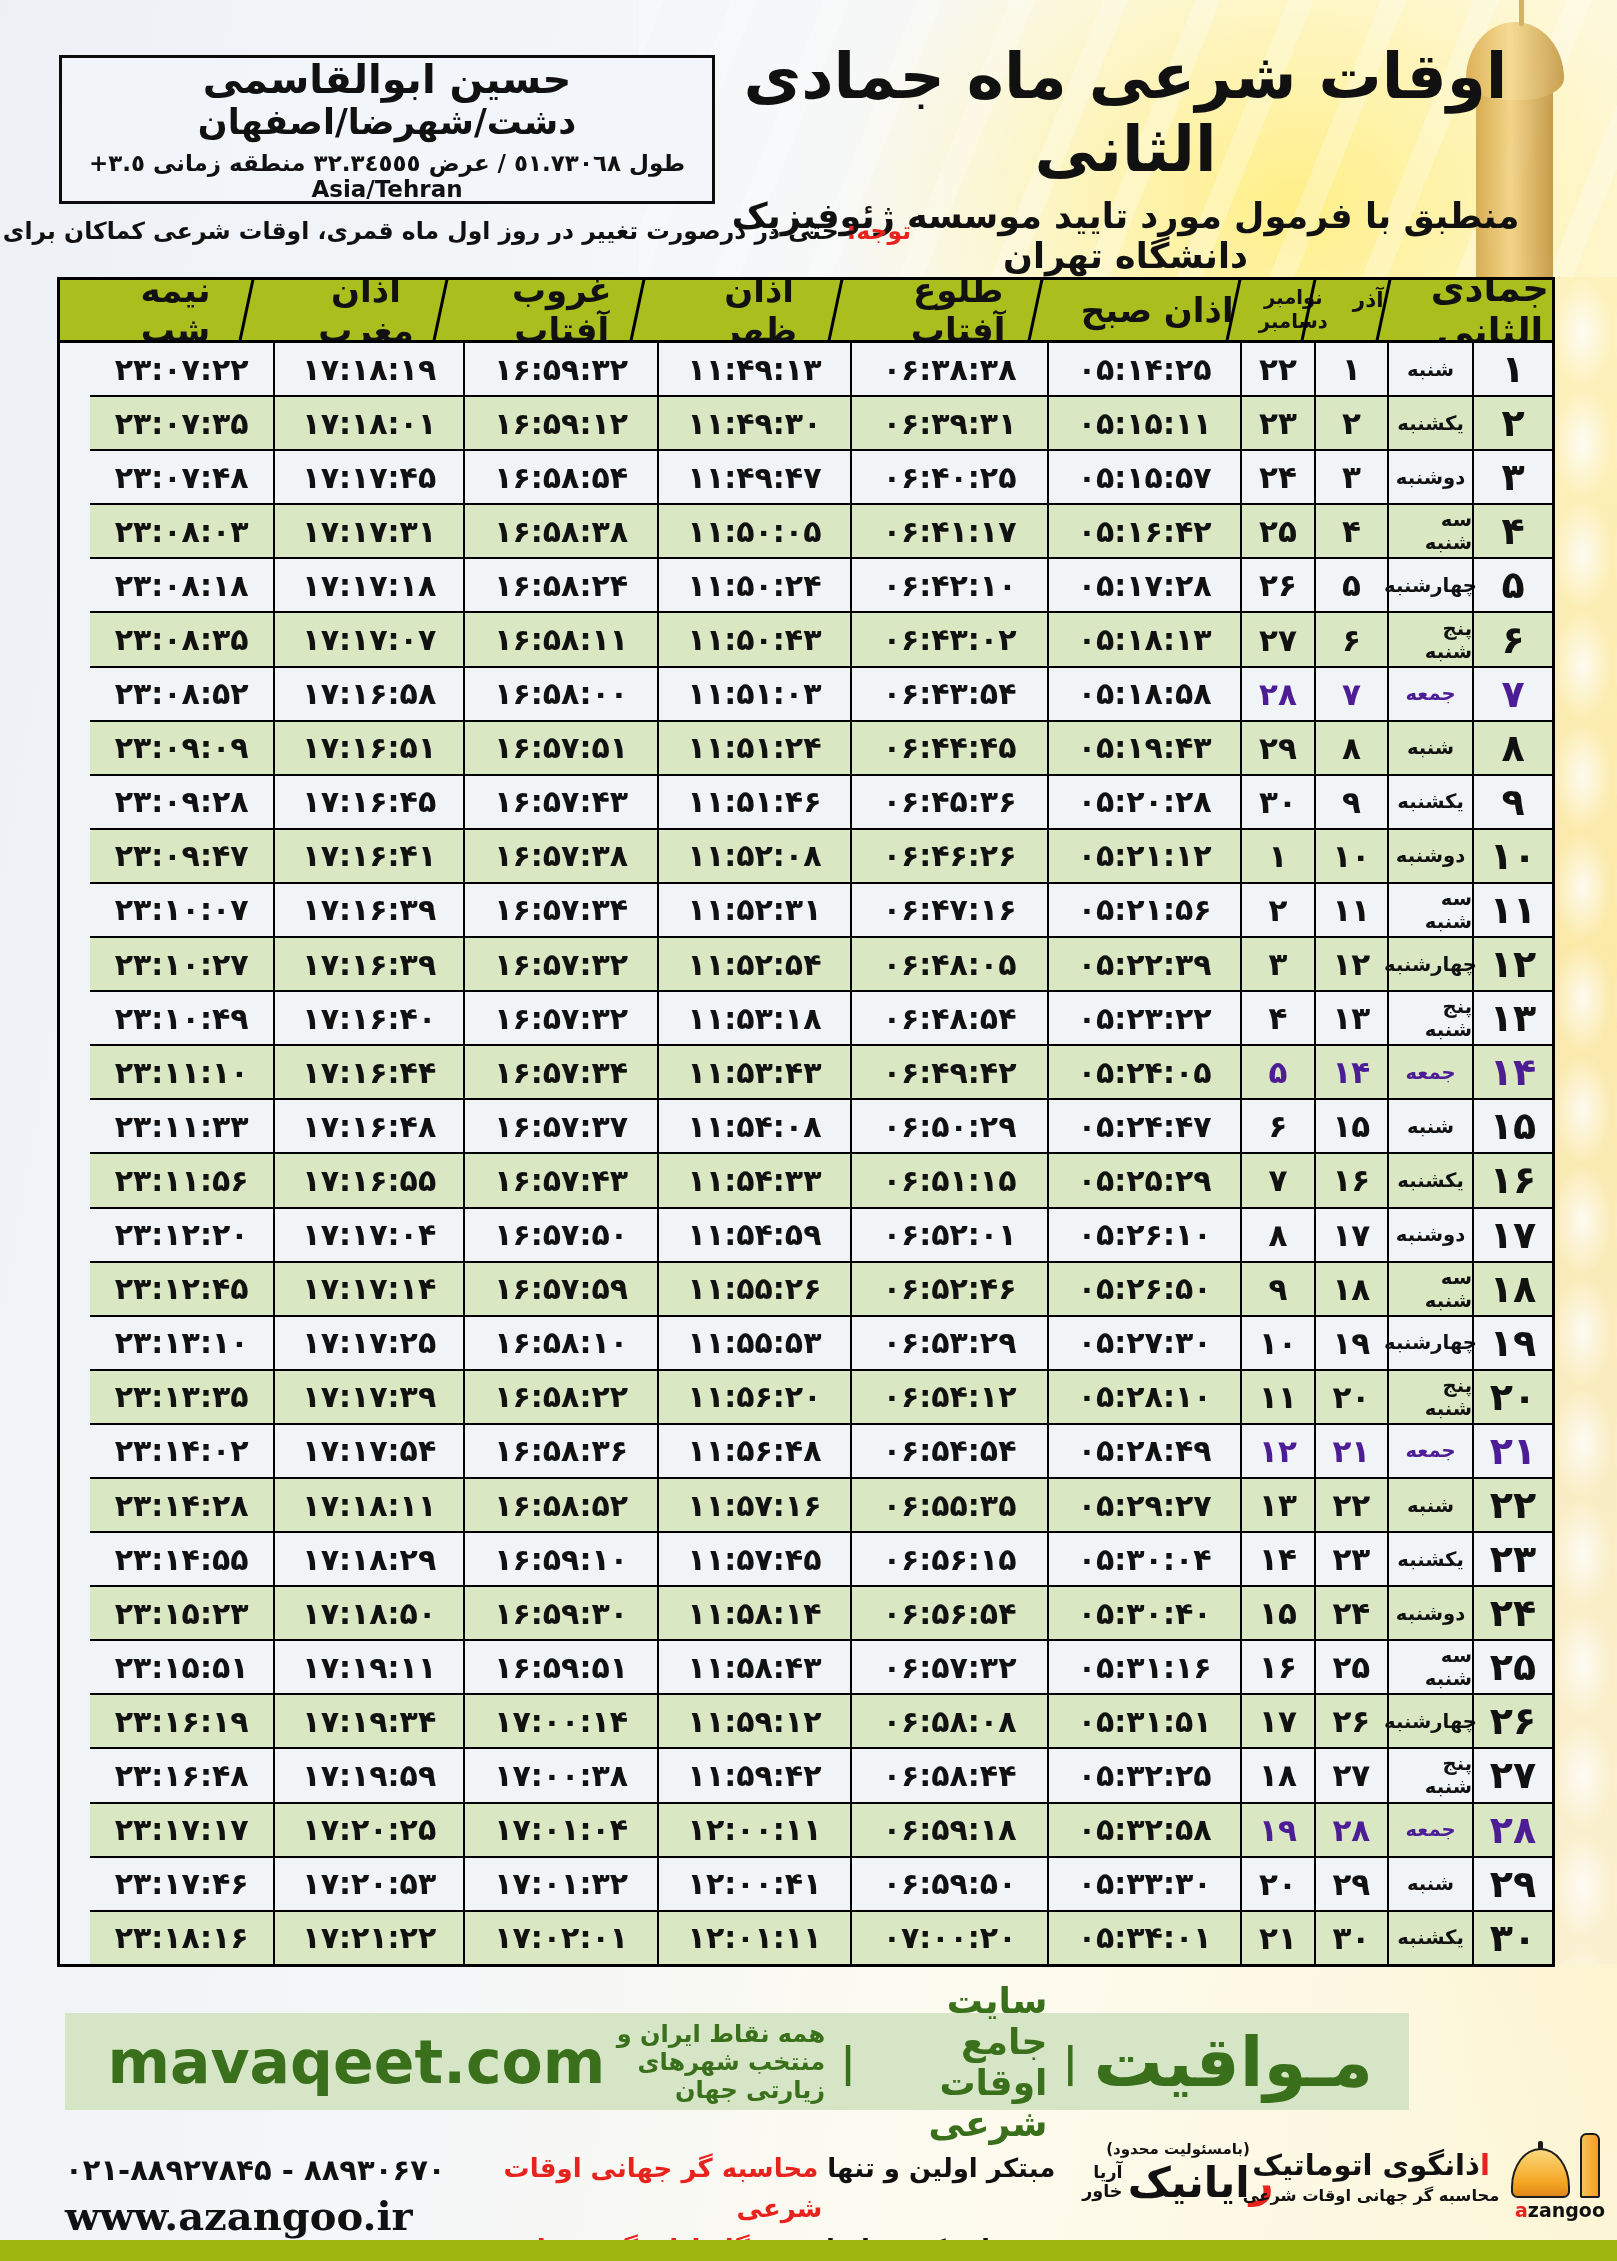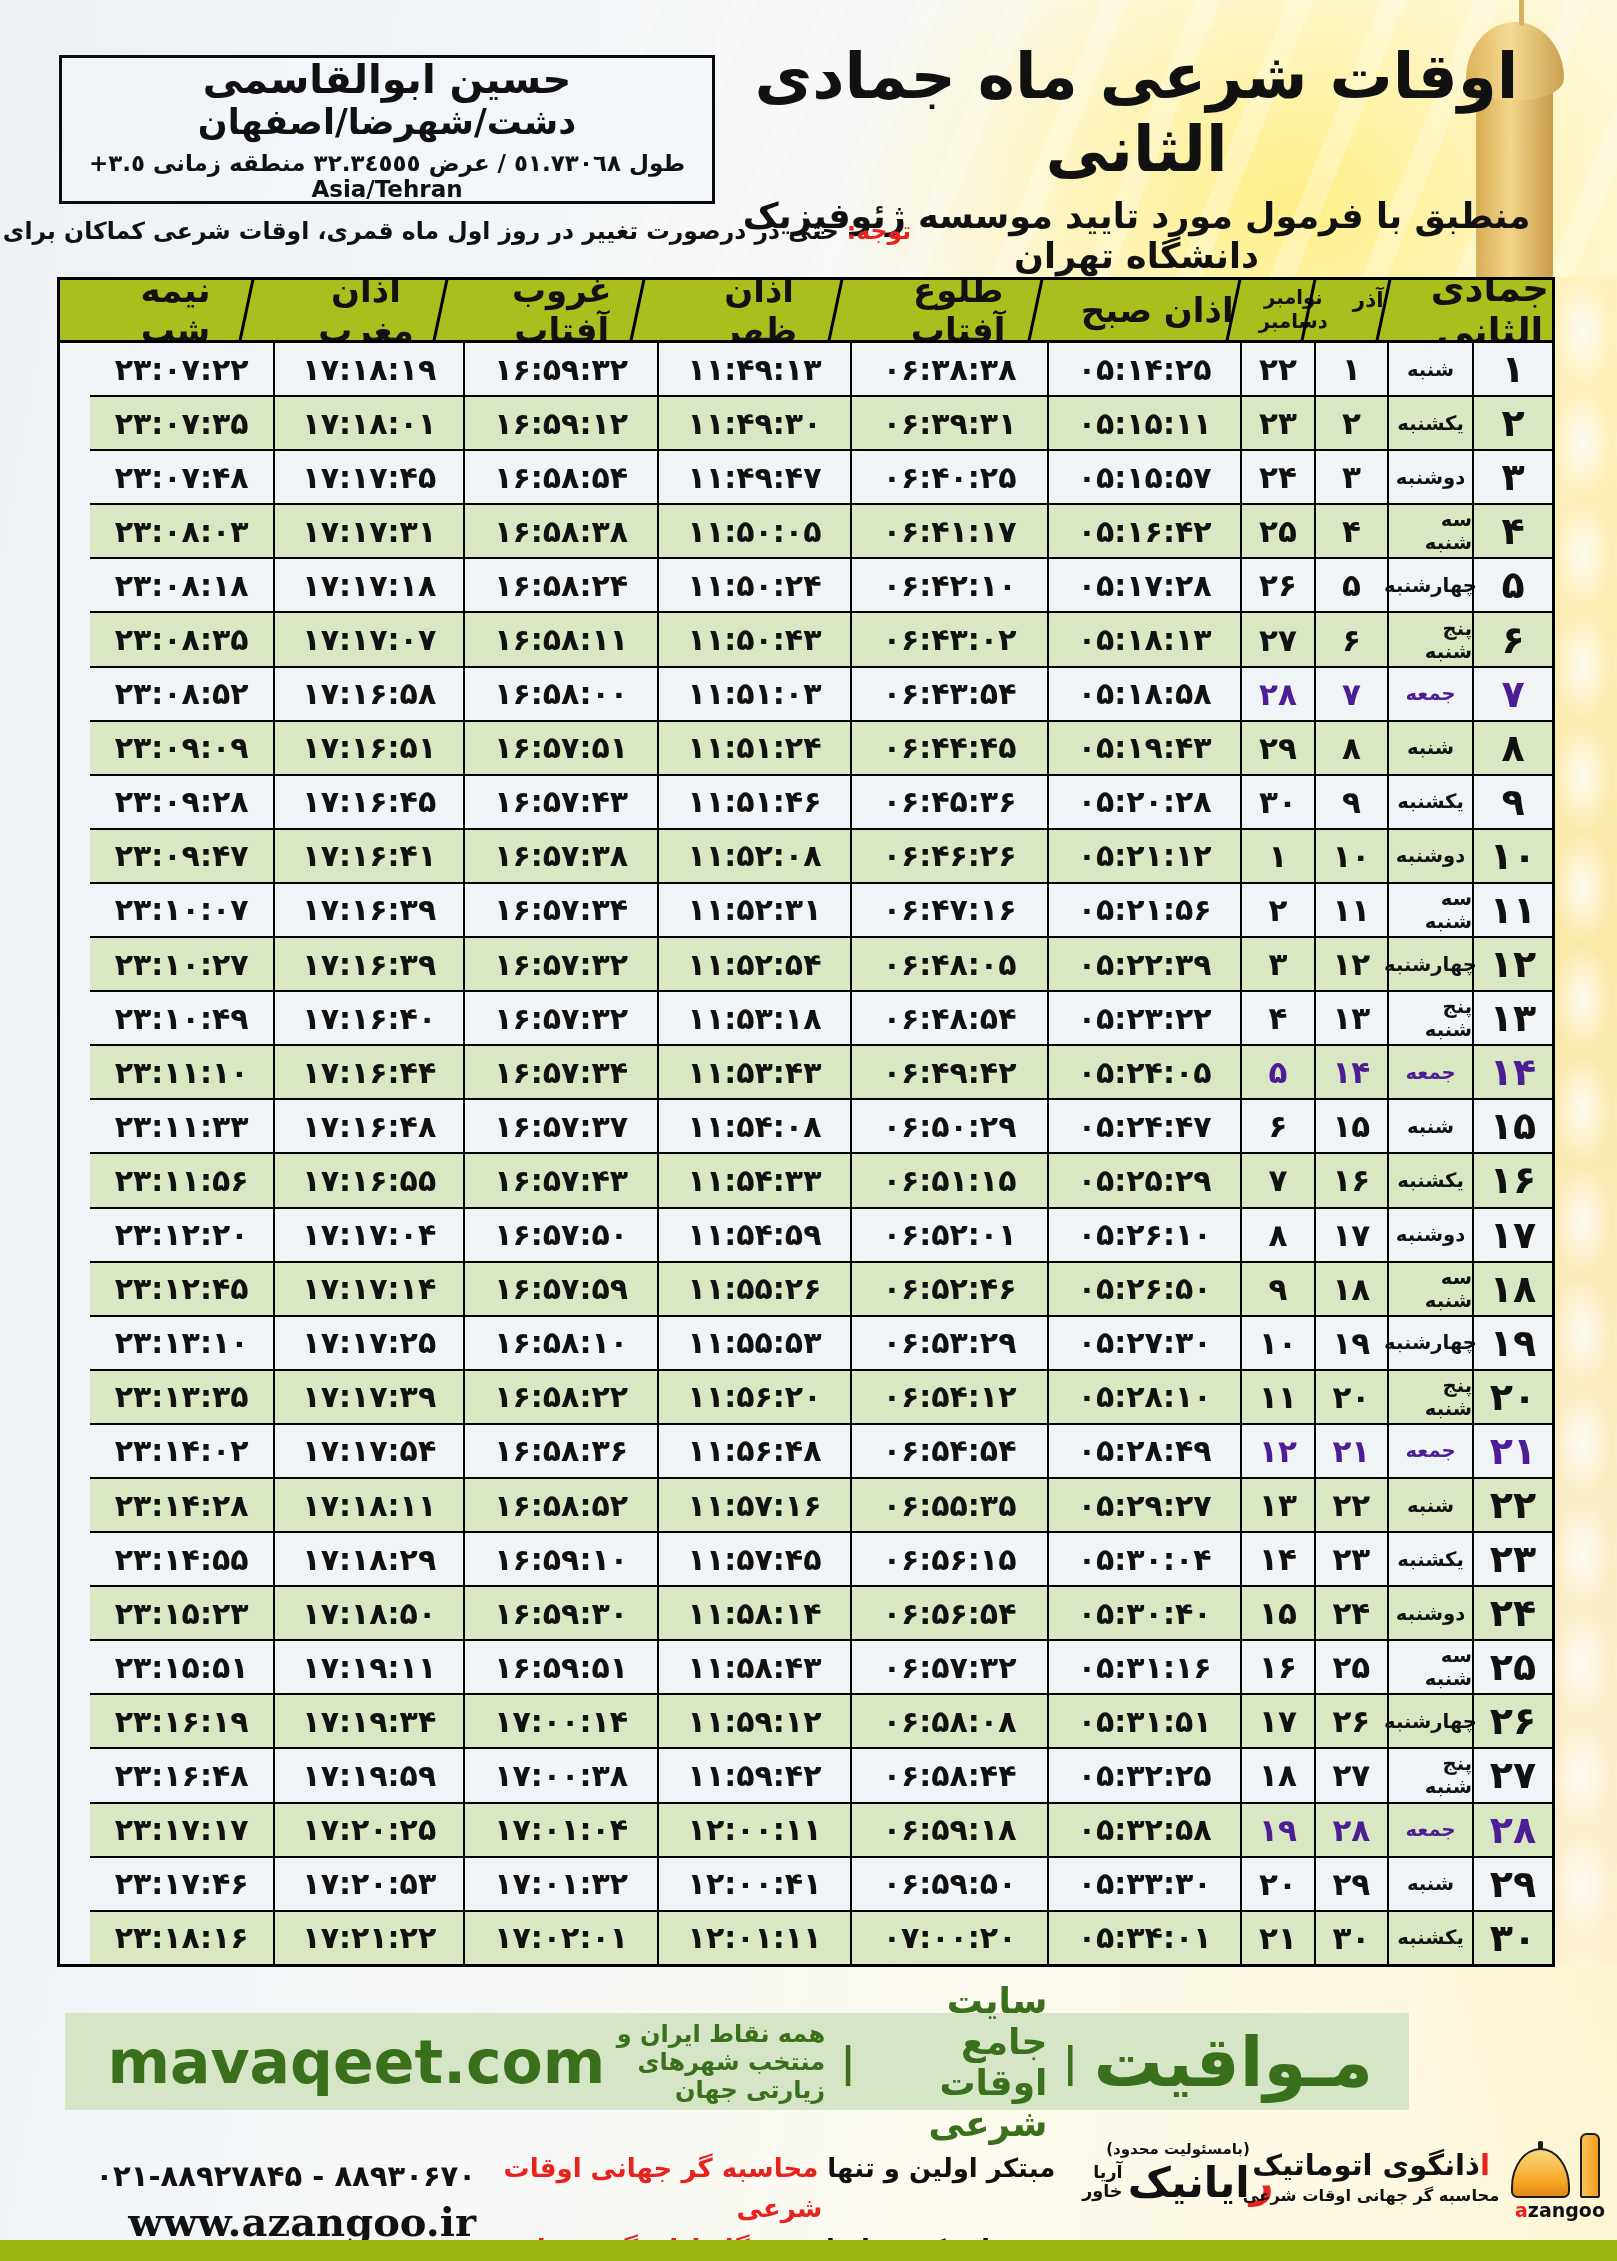--- a/index.html
+++ b/index.html
@@ -28,21 +28,21 @@
   .dove::before, .dove::after { content:""; position:absolute; width:39px; height:17px; background:#ffffff;
     border-radius:80% 20% 60% 40%; transform:rotate(-18deg); }
   .dove::after { left:29px; transform:rotate(16deg) scaleX(-1); }
   
   .info-box { position:absolute; left:59px; top:55px; width:656px; height:149px; z-index:2;
     border:3.3px solid #0d0d0d; background:rgba(241,245,249,.88);
     display:flex; flex-direction:column; align-items:center; justify-content:center; direction:rtl; text-align:center; }
   .info-name { font-size:40px; font-weight:bold; line-height:1.1; }
   .info-loc { font-size:35px; font-weight:bold; line-height:1.2; }
   .info-coords { font-size:23px; font-weight:bold; margin-top:6.5px; }
-  .title-block { position:absolute; right:41px; top:40px; width:881px; z-index:2; direction:rtl; text-align:center; }
+  .title-block { position:absolute; right:52px; top:40px; width:881px; z-index:2; direction:rtl; text-align:center; }
   .main-title { font-size:63px; font-weight:bold; letter-spacing:-0.7px; }
   .sub-title { font-size:35px; font-weight:bold; margin-top:10.4px; }
   .years-line { font-size:31px; font-weight:bold; margin-top:10.4px; }
   .notice { position:absolute; right:707px; top:217px; z-index:2; direction:rtl; white-space:nowrap;
     font-size:23.5px; font-weight:bold; }
   .notice .red { color:#e8231e; }
   
   .ptable { position:absolute; left:57px; top:277px; width:1498px; z-index:2;
     border:3.9px solid #000; background:#f1f4f6; }
   .thead { position:relative; height:63px; background:#aabf1d; border-bottom:3.9px solid #000;
@@ -73,21 +73,21 @@
   .w-wd{width:5.81%;} .w-day{width:5.47%;} .w-month{width:11.28%;border-radius:22px;}
   
   .mv-band { position:absolute; left:65px; top:2013px; width:1344px; height:97px; z-index:2;
     background:#d6e5c5; display:flex; align-items:center; direction:rtl; padding:0 36px; color:#3a701c; }
   .mv-brand { font-size:69px; font-weight:bold; }
   .mv-sep { font-size:40px; font-weight:bold; margin:0 15.7px; }
   .mv-site { font-size:36px; font-weight:bold; }
   .mv-cov { font-size:24px; font-weight:bold; }
   .mv-url { font-size:60px; font-weight:bold; direction:ltr; margin-left:6.5px; margin-right:auto; }
   
-  .f-phones { position:absolute; left:65px; top:2153px; width:411px; z-index:2; text-align:right;margin-top:6px; }
+  .f-phones { position:absolute; left:65px; top:2153px; width:411px; z-index:2; text-align:left; }
   .f-phone { font-size:29px; font-weight:bold; direction:ltr; }
   .f-web { font-size:40px; font-weight:bold; font-family:"DejaVu Serif", serif; margin-top:5.2px; }
   .f-desc { position:absolute; left:502px; top:2148px; width:555px; z-index:2; direction:rtl; text-align:center;
     font-size:26px; font-weight:bold; line-height:1.55; }
   .f-desc .red { color:#e8231e; }
   .f-rayanik { position:absolute; left:1080px; top:2140px; width:196px; z-index:2; direction:rtl; text-align:center; }
   .ray-note { font-size:15px; font-weight:bold; }
   .ray-name { font-size:42px; font-weight:bold; display:flex; direction:rtl; align-items:flex-end; justify-content:center; gap:5.2px; }
   .ray-first { color:#e8231e; }
   .ray-sub { font-size:17.6px; font-weight:bold; display:flex; flex-direction:column; line-height:1.1; text-align:right; padding-bottom:5.2px; }

